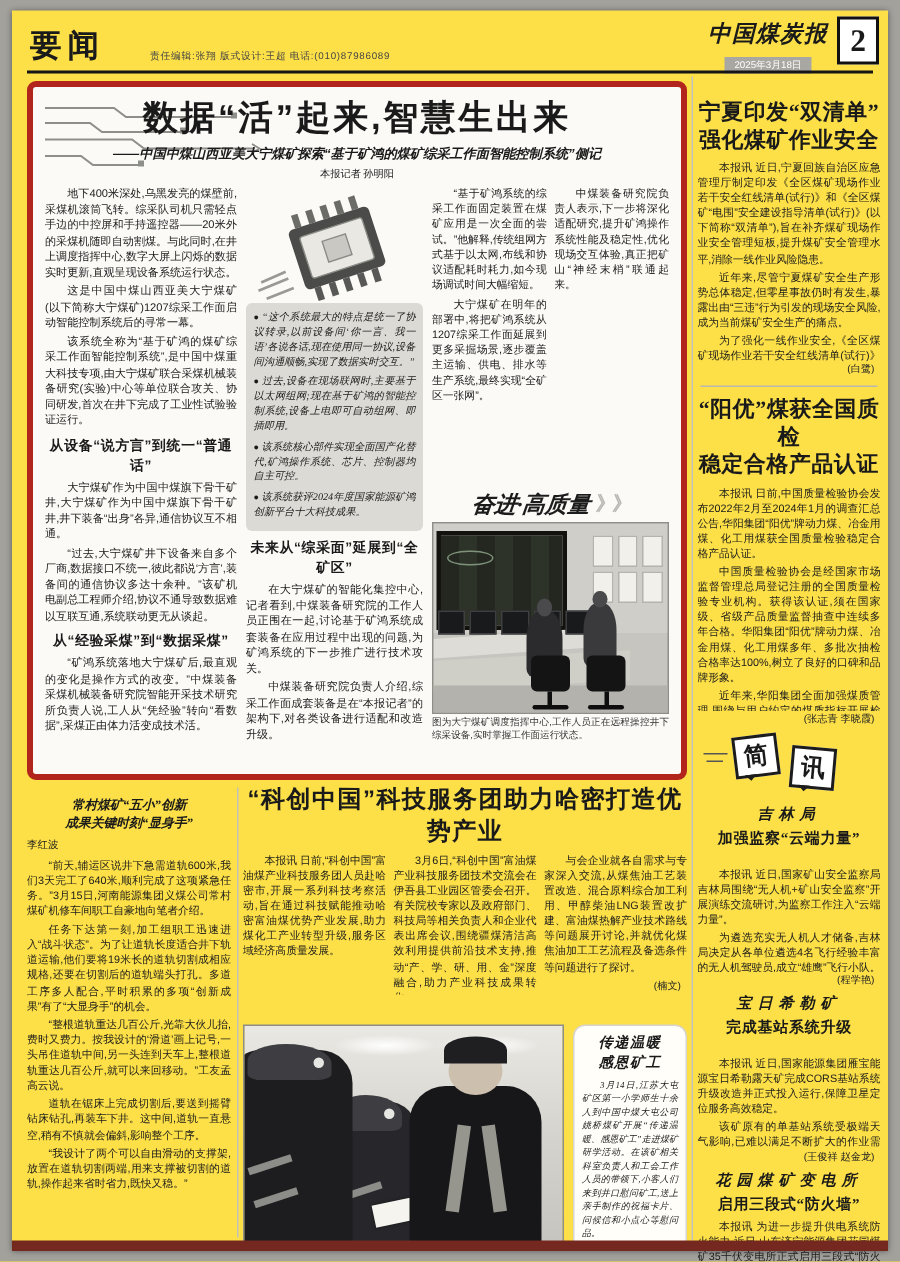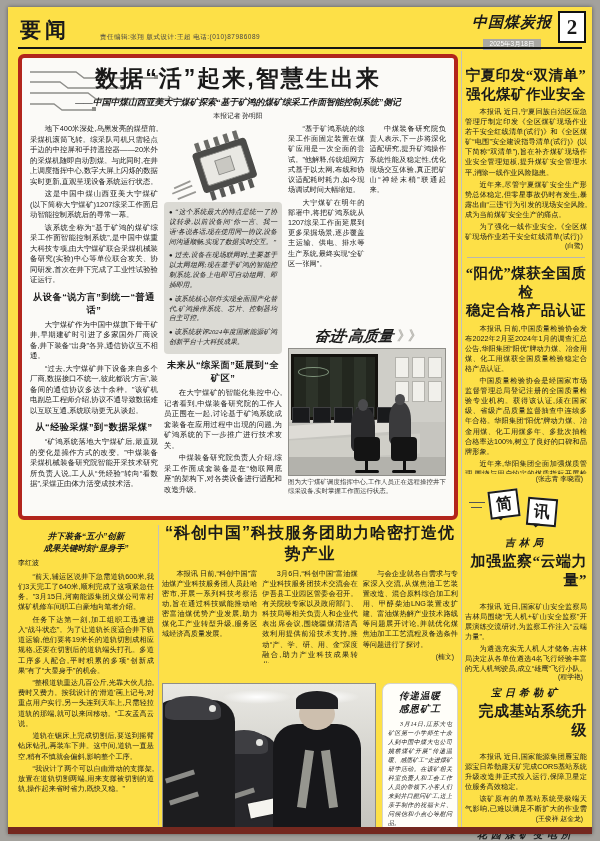--- a/index.html
+++ b/index.html
@@ -13,21 +13,21 @@
 .hdr-rule{position:absolute;left:10px;right:10px;top:40px;height:1.5px;background:#151515}
 .mast{position:absolute;right:40px;top:6px;text-align:center}
 .mast-title{font-family:"Liberation Serif",serif;font-weight:bold;font-style:italic;font-size:15px;letter-spacing:1px}
 .mast-date{display:inline-block;background:#a9a7a2;color:#fff;font-size:6.5px;padding:1px 7px;margin-top:1px}
 .pagenum{position:absolute;right:6px;top:4px;width:28px;height:32px;border:2px solid #111;background:#fff;display:flex;align-items:center;justify-content:center;font-family:"Liberation Serif",serif;font-size:21px;font-weight:bold}
 
 .mainbox{position:absolute;left:10px;top:47px;width:440px;height:466px;border:4px solid #b2251c;border-radius:6px;background:#fbfaf7;overflow:hidden}
 .circuit{position:absolute;left:6px;top:8px;width:150px;height:48px;opacity:.85}
 .mhead{position:relative;text-align:center;padding-top:5px}
 .mh1{font-size:23px;font-weight:bold;letter-spacing:2px}
-.mh2{font-size:8.8px;font-weight:bold;font-style:italic;font-family:Liberation Serif, serif;margin-top:3px}
+.mh2{font-size:8.8px;font-weight:bold;font-style:italic;font-family:Liberation Sans, sans-serif;margin-top:3px}
 .mh3{font-size:6.8px;font-family:"Liberation Serif",serif;margin-top:2px;color:#222}
 .mbody{display:flex;gap:6px;padding:3px 8px 0 8px;height:392px;overflow:hidden}
 .mbody p{font-size:7.4px;line-height:1.42;text-align:justify;text-indent:2em;margin-bottom:2px}
 .mc1{width:128px;overflow:hidden}
 .mc2{width:118px;overflow:hidden}
 .mcr{flex:1;display:flex;flex-direction:column;overflow:hidden}
 .mcr-top{display:flex;gap:5px;height:200px;overflow:hidden}
 .mcr-top>div{flex:1;overflow:hidden}
 .mcr-top p{font-size:7.2px}
 .sechead{font-size:9.2px;font-weight:bold;text-align:center;margin:5px 0 3px;letter-spacing:.5px}
@@ -67,21 +67,21 @@
 .rdiv{height:1px;background:#b9b7b1;margin:6px 2px}
 .jx{position:relative;height:44px;margin:4px 0 2px}
 .jx .jb{position:absolute;width:30px;height:28px;border:2px solid #1c1c1c;background:#fff;display:flex;align-items:center;justify-content:center;font-family:"Liberation Serif",serif;font-weight:bold;font-size:16px}
 .jx .jb::after{content:"";position:absolute;left:4px;bottom:-8px;border:4px solid transparent;border-top-color:#1c1c1c}
 .jx .b1{left:24px;top:2px;transform:rotate(-7deg)}
 .jx .b2{left:62px;top:10px;transform:rotate(5deg)}
 .jx .ln1,.jx .ln2{position:absolute;height:1.5px;background:#555}
 .jx .ln1{left:4px;top:14px;width:16px}
 .jx .ln2{left:6px;top:19px;width:11px}
 .kicker{font-family:"Liberation Serif",serif;font-style:italic;font-weight:bold;font-size:10px;text-align:center;letter-spacing:4px;margin-top:4px}
-.btitle{font-family:"Liberation Serif",serif;font-weight:bold;font-size:15px;text-align:right;margin:2px 0 3px;letter-spacing:.5px}
+.btitle{font-family:"Liberation Serif",serif;font-weight:bold;font-size:10px;text-align:center;margin:2px 0 3px;letter-spacing:.5px}
 
 .bl-art{position:absolute;left:10px;top:520px;width:136px;height:300px;overflow:hidden}
 .bl-title{font-size:13px;font-weight:bold;text-align:center;line-height:1.3}
 .bl-sub{font-family:"Liberation Serif",serif;font-style:italic;font-weight:bold;font-size:8.5px;text-align:center;margin-top:4px;line-height:1.4}
 .bl-by{font-family:"Liberation Serif",serif;font-size:7px;margin:3px 0 4px}
 .bl-body{height:230px;overflow:hidden}
 .bl-body p{font-size:7.2px;line-height:1.42;text-align:justify;text-indent:2em;margin-bottom:2px}
 
 .bm{position:absolute;left:154px;top:516px;width:296px;height:306px;overflow:hidden}
 .bm-title{font-size:16px;font-weight:bold;text-align:center;letter-spacing:1px}
@@ -148,21 +148,21 @@
       <div class="mh1">数据“活”起来,智慧生出来</div>
       <div class="mh2">——中国中煤山西亚美大宁煤矿探索“基于矿鸿的煤矿综采工作面智能控制系统”侧记</div>
       <div class="mh3">本报记者 孙明阳</div>
     </div>
     <div class="mbody">
       <div class="mc1">
         <p>地下400米深处,乌黑发亮的煤壁前,采煤机滚筒飞转。综采队司机只需轻点手边的中控屏和手持遥控器——20米外的采煤机随即自动割煤。与此同时,在井上调度指挥中心,数字大屏上闪烁的数据实时更新,直观呈现设备系统运行状态。</p>
         <p>这是中国中煤山西亚美大宁煤矿(以下简称大宁煤矿)1207综采工作面启动智能控制系统后的寻常一幕。</p>
         <p>该系统全称为“基于矿鸿的煤矿综采工作面智能控制系统”,是中国中煤重大科技专项,由大宁煤矿联合采煤机械装备研究(实验)中心等单位联合攻关、协同研发,首次在井下完成了工业性试验验证运行。</p>
         <div class="sechead">从设备“说方言”到统一“普通话”</div>
-        <p>大宁煤矿作为中国中煤旗下骨干矿井,早期建矿时引进了多家国外厂商设备,井下装备“出身”各异,通信协议互不相通。</p>
+        <p>大宁煤矿作为中国中煤旗下骨干矿井,大宁煤矿作为中国中煤旗下骨干矿井,井下装备“出身”各异,通信协议互不相通。</p>
         <p>“过去,大宁煤矿井下设备来自多个厂商,数据接口不统一,彼此都说‘方言’,装备间的通信协议多达十余种。”该矿机电副总工程师介绍,协议不通导致数据难以互联互通,系统联动更无从谈起。</p>
         <div class="sechead">从“经验采煤”到“数据采煤”</div>
         <p>“矿鸿系统落地大宁煤矿后,最直观的变化是操作方式的改变。”中煤装备采煤机械装备研究院智能开采技术研究所负责人说,工人从“凭经验”转向“看数据”,采煤正由体力活变成技术活。</p>
       </div>
       <div class="mc2">
         <div class="chipwrap">
           <svg width="110" height="76" viewBox="0 0 120 84">
             <g transform="rotate(-18 60 42)">
               <rect x="30" y="22" width="62" height="46" rx="4" fill="#4b4b49"></rect>
               <rect x="37" y="29" width="48" height="32" rx="2" fill="#e9e8e3" stroke="#8a8a86"></rect>
@@ -182,21 +182,21 @@
           </svg>
         </div>
         <div class="graybox">
           <div class="bl">“这个系统最大的特点是统一了协议转录,以前设备间‘你一言、我一语’各说各话,现在使用同一协议,设备间沟通顺畅,实现了数据实时交互。”</div>
           <div class="bl">过去,设备在现场联网时,主要基于以太网组网;现在基于矿鸿的智能控制系统,设备上电即可自动组网、即插即用。</div>
           <div class="bl">该系统核心部件实现全面国产化替代,矿鸿操作系统、芯片、控制器均自主可控。</div>
           <div class="bl">该系统获评2024年度国家能源矿鸿创新平台十大科技成果。</div>
         </div>
         <div class="sechead">未来从“综采面”延展到“全矿区”</div>
         <p>在大宁煤矿的智能化集控中心,记者看到,中煤装备研究院的工作人员正围在一起,讨论基于矿鸿系统成套装备在应用过程中出现的问题,为矿鸿系统的下一步推广进行技术攻关。</p>
-        <p>中煤装备研究院负责人介绍,综采工作面成套装备是在“物联网底座”的架构下,对各类设备进行适配和改造升级。</p>
+        <p>中煤装备研究院负责人介绍,综采工作面成套装备是在“本报记者”的架构下,对各类设备进行适配和改造升级。</p>
       </div>
       <div class="mcr">
         <div class="mcr-top">
           <div>
             <p>“基于矿鸿系统的综采工作面固定装置在煤矿应用是一次全面的尝试。”他解释,传统组网方式基于以太网,布线和协议适配耗时耗力,如今现场调试时间大幅缩短。</p>
             <p>大宁煤矿在明年的部署中,将把矿鸿系统从1207综采工作面延展到更多采掘场景,逐步覆盖主运输、供电、排水等生产系统,最终实现“全矿区一张网”。</p>
           </div>
           <div>
             <p>中煤装备研究院负责人表示,下一步将深化适配研究,提升矿鸿操作系统性能及稳定性,优化现场交互体验,真正把矿山“神经末梢”联通起来。</p>
           </div>
@@ -293,28 +293,28 @@
     <div class="btitle">启用三段式“防火墙”</div>
     <div class="rbody" style="height:76px;margin-top:0">
       <p>本报讯 为进一步提升供电系统防火能力,近日,山东济宁能源集团花园煤矿35千伏变电所正式启用三段式“防火墙”。</p>
 
     </div>
 
   </div>
 
   <div class="bl-art">
     <div class="bl-sub">
-      <div>井下装备“五小”创新</div>
+      <div>常村煤矿“五小”创新</div>
       <div>成果关键时刻“显身手”</div>
     </div>
     <div class="bl-by">李红波</div>
     <div class="bl-body">
       <p>“前天,辅运区说井下急需道轨600米,我们3天完工了640米,顺利完成了这项紧急任务。”3月15日,河南能源集团义煤公司常村煤矿机修车间职工自豪地向笔者介绍。</p>
       <p>任务下达第一刻,加工组职工迅速进入“战斗状态”。为了让道轨长度适合井下轨道运输,他们要将19米长的道轨切割成相应规格,还要在切割后的道轨端头打孔。多道工序多人配合,平时积累的多项“创新成果”有了“大显身手”的机会。</p>
-      <p>“整根道轨重达几百公斤,光靠大伙儿抬,费时又费力。按我设计的‘滑道’画上记号,对重点用户实行,另一头连到天车上,只需轻拉道轨的那端,就可以来回移动。”工友孟高云说。</p>
+      <p>“整根道轨重达几百公斤,光靠大伙儿抬,费时又费力。按我设计的‘滑道’画上记号,一头吊住道轨中间,另一头连到天车上,整根道轨重达几百公斤,就可以来回移动。”工友孟高云说。</p>
       <p>道轨在锯床上完成切割后,要送到摇臂钻床钻孔,再装车下井。这中间,道轨一直悬空,稍有不慎就会偏斜,影响整个工序。</p>
       <p>“我设计了两个可以自由滑动的支撑架,放置在道轨切割两端,用来支撑被切割的道轨,操作起来省时省力,既快又稳。”</p>
 
     </div>
   </div>
 
   <div class="bm">
     <div class="bm-title">“科创中国”科技服务团助力哈密打造优势产业</div>
     <div class="bm-cols">
       <div>

